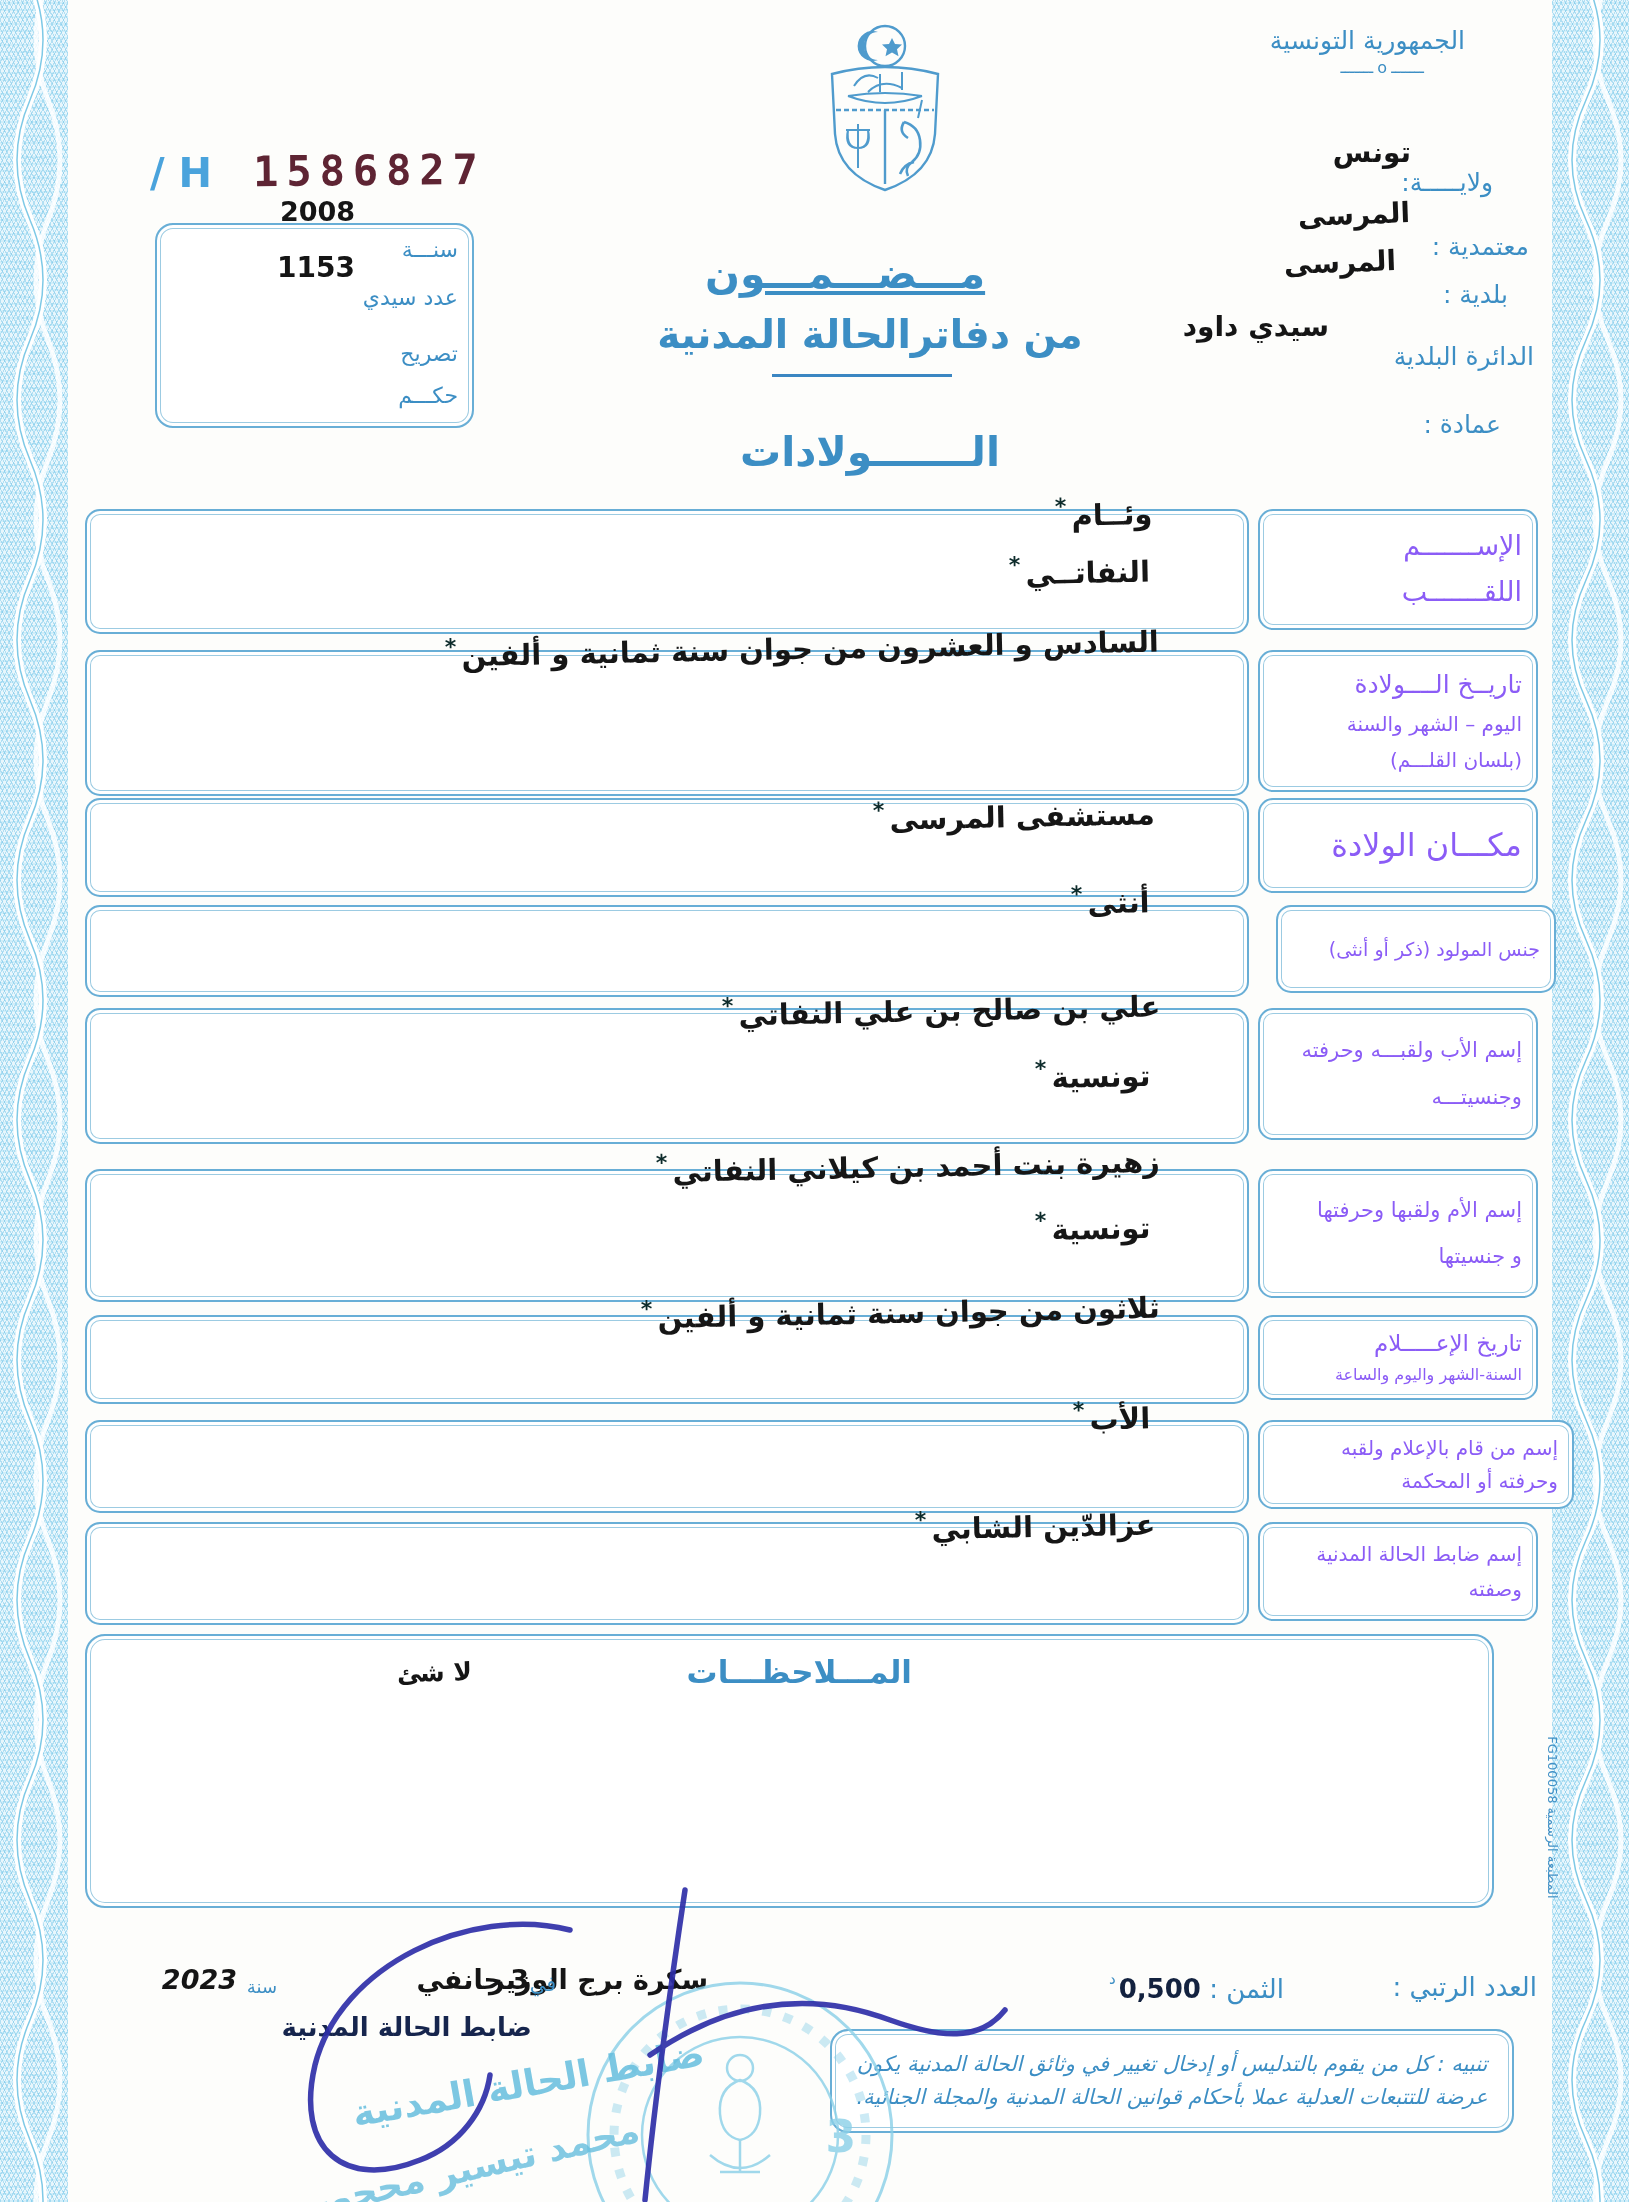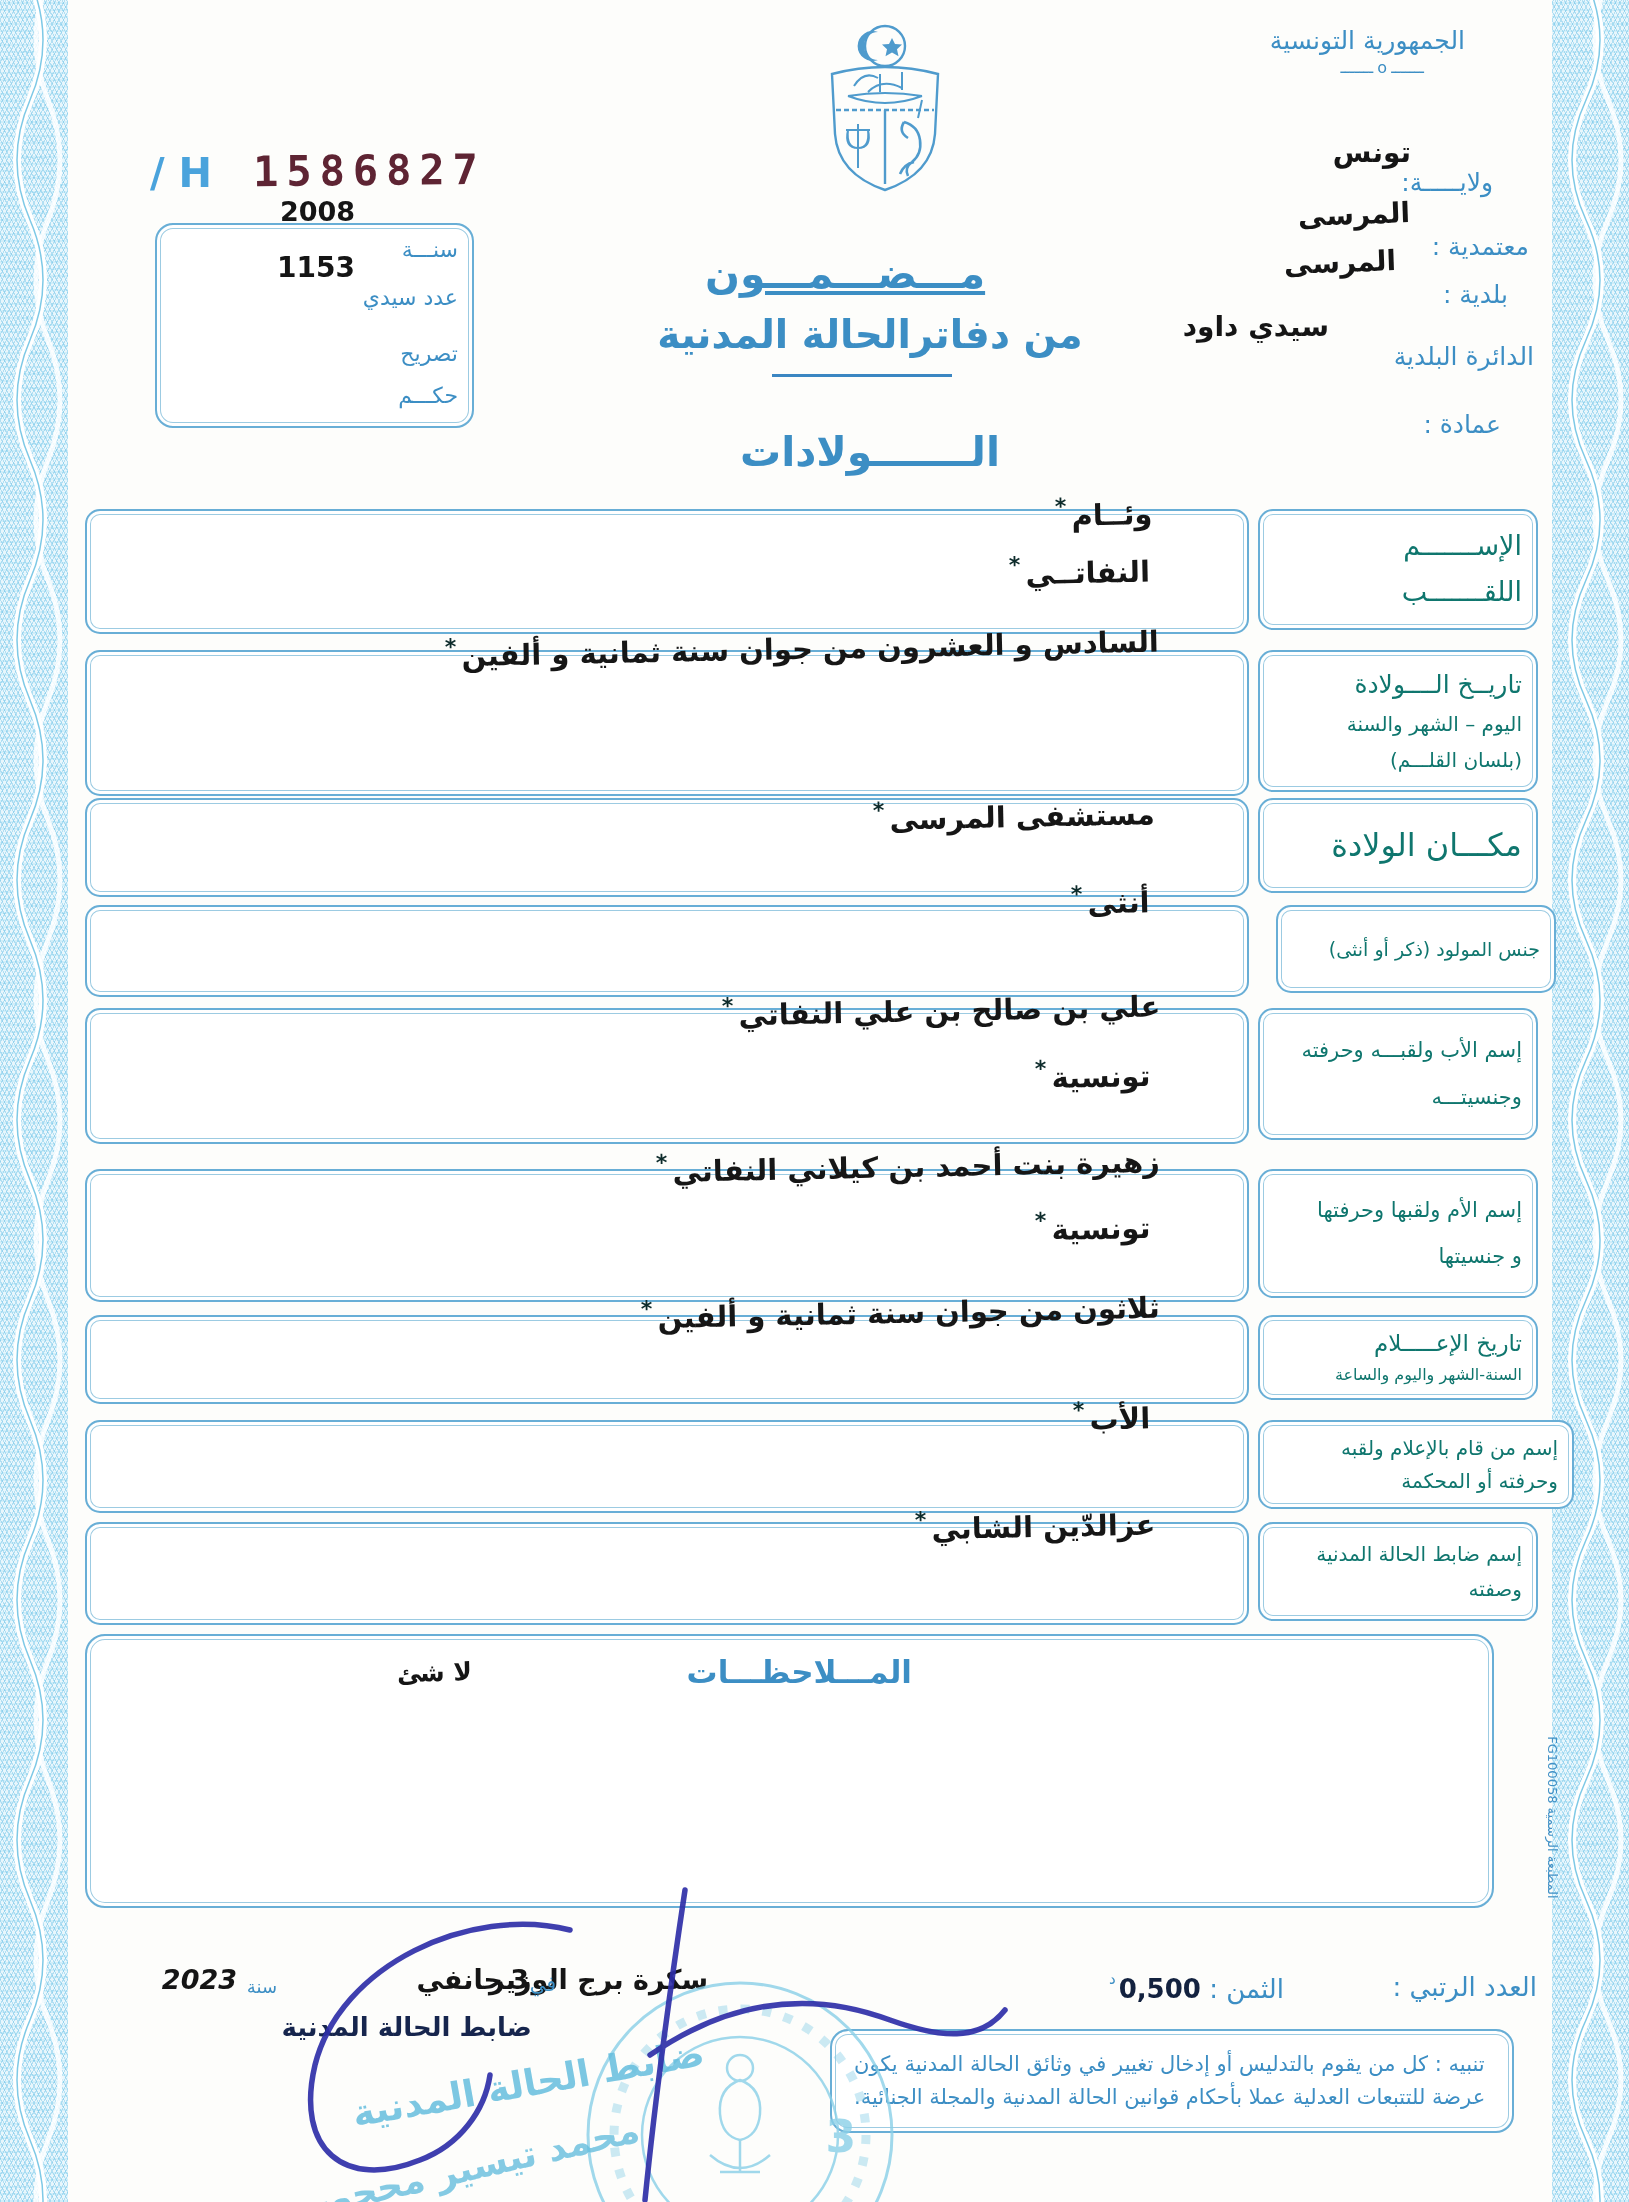--- a/index.html
+++ b/index.html
@@ -18,21 +18,21 @@
       #e8f6fc;
   }
   .guilloche svg{position:absolute;top:0;left:0;}
   
   .bx{
     position:absolute;border:2px solid #68aed6;border-radius:15px;background:#fff;
     box-shadow: inset 0 0 0 3px #ffffff, inset 0 0 0 4px #9ccbe2;
   }
   .lblbox{display:flex;flex-direction:column;justify-content:space-evenly;
     padding:6px 14px;box-sizing:border-box;text-align:right;}
-  .lbl{color:#0f766e;line-height:1.2;}
+  .lbl{color:#8b5cf6;line-height:1.2;}
   .blue{color:#3c8ec4;}
   .val{position:absolute;font-weight:bold;font-size:29px;color:#161616;
     white-space:nowrap;transform:rotate(-1.2deg);}
   .mark{display:inline-block;font-size:22px;transform:translateY(-12px);margin-right:5px;color:#0d2b2b;}
   .abs{position:absolute;}
   .bold{font-weight:bold;}
   .black{color:#151515;}
   sup.dinar{font-size:15px;color:#3c8ec4;margin-right:3px;vertical-align:14px;}
 </style>
 </head>
@@ -180,21 +180,21 @@
   <div class="abs bold black" style="right:921px;top:1964px;font-size:27px;">سكرة برج الوزير</div>
   <div class="abs blue" style="right:1073px;top:1972px;font-size:20px;">في</div>
   <div class="abs bold black" style="right:1100px;top:1964px;font-size:27px;">3</div>
   <div class="abs bold black" style="right:1126px;top:1964px;font-size:27px;">جانفي</div>
   <div class="abs blue" style="right:1352px;top:1976px;font-size:18px;">سنة</div>
   <div class="abs bold black" style="right:1392px;top:1964px;font-size:27px;font-style:italic;">2023</div>
 
   <div class="abs bold" style="right:1097px;top:2012px;font-size:26px;color:#16254d;">ضابط الحالة المدنية</div>
 
   <div class="bx" style="left:830px;top:2029px;width:680px;height:100px;border-radius:18px;display:flex;align-items:center;">
-    <div class="blue" style="padding:6px 22px;font-size:21px;line-height:1.55;text-align:left;">تنبيه : كل من يقوم بالتدليس أو إدخال تغيير في وثائق الحالة المدنية يكون عرضة للتتبعات العدلية عملا بأحكام قوانين الحالة المدنية والمجلة الجنائية.</div>
+    <div class="blue" style="padding:6px 22px;font-size:21px;line-height:1.55;text-align:center;font-style:italic;">تنبيه : كل من يقوم بالتدليس أو إدخال تغيير في وثائق الحالة المدنية يكون عرضة للتتبعات العدلية عملا بأحكام قوانين الحالة المدنية والمجلة الجنائية.</div>
   </div>
 
   <svg class="abs" style="left:560px;top:1960px;opacity:.8;" width="370" height="242" viewBox="0 0 370 242">
     <g stroke="#8ad0e8" fill="none">
       <circle cx="180" cy="175" r="152" stroke-width="3"></circle>
       <circle cx="180" cy="175" r="98" stroke-width="2.5"></circle>
       <circle cx="180" cy="175" r="126" stroke-width="9" stroke-dasharray="9 13" opacity=".55"></circle>
       <path d="M180 120 q-22 8 -20 34 q2 22 20 26 q18 -4 20 -26 q2 -26 -20 -34 z" stroke-width="2.5"></path>
       <circle cx="180" cy="108" r="13" stroke-width="2.5"></circle>
       <path d="M150 195 q30 26 60 0 M160 212 l40 0 M180 180 l0 32" stroke-width="2.5"></path>

